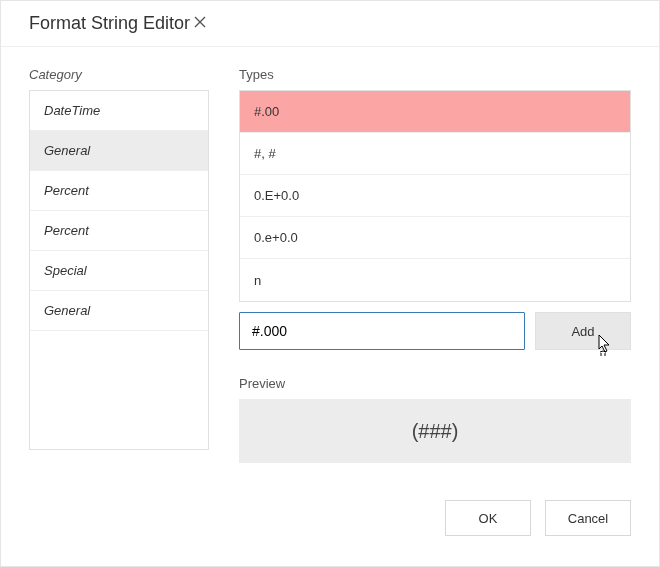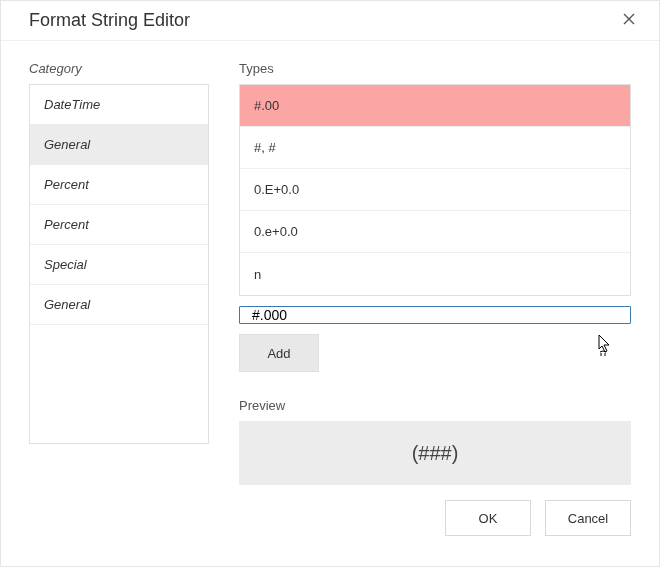--- a/index.html
+++ b/index.html
@@ -11,24 +11,24 @@
     background: #fff;
   }
   .dialog {
     width: 660px;
     height: 567px;
     border: 1px solid #e5e5e5;
     position: relative;
     background: #fff;
   }
   .dialog-header {
-    height: 40px;
-    display: flex;
-    align-items: center;
-    justify-content: space-between;
+    height: 46px;
+    display: flex;
+    align-items: center;
+    justify-content: flex-start;
     padding: 0 20px 0 28px;
     border-bottom: 1px solid #eee;
   }
   .dialog-title {
     font-size: 18px;
     font-weight: 400;
     color: #333;
   }
   .close-btn {
     width: 20px; height: 20px;
@@ -74,34 +74,33 @@
     cursor: pointer;
     background: #fff;
   }
   .type-item.selected { background: #fca5a5; }
   .type-item:last-child { border-bottom: none; }
   .input-row {
     display: flex;
     gap: 10px;
     margin-top: 10px;
     align-items: stretch;
-    flex-direction: column;
   }
   .format-input {
     flex: 1;
     height: 38px;
     border: 1px solid #3a7ab3;
     padding: 0 12px;
     font-size: 14px;
     font-family: inherit;
     outline: none;
     border-radius: 1px;
   }
   .add-btn {
-    width: 80px;
+    width: 96px;
     height: 38px;
     background: #e8e8e8;
     border: 1px solid #e0e0e0;
     cursor: pointer;
     font-size: 13px;
     color: #333;
   }
   .preview-label { margin-top: 26px; }
   .preview-box {
     background: #ececec;

